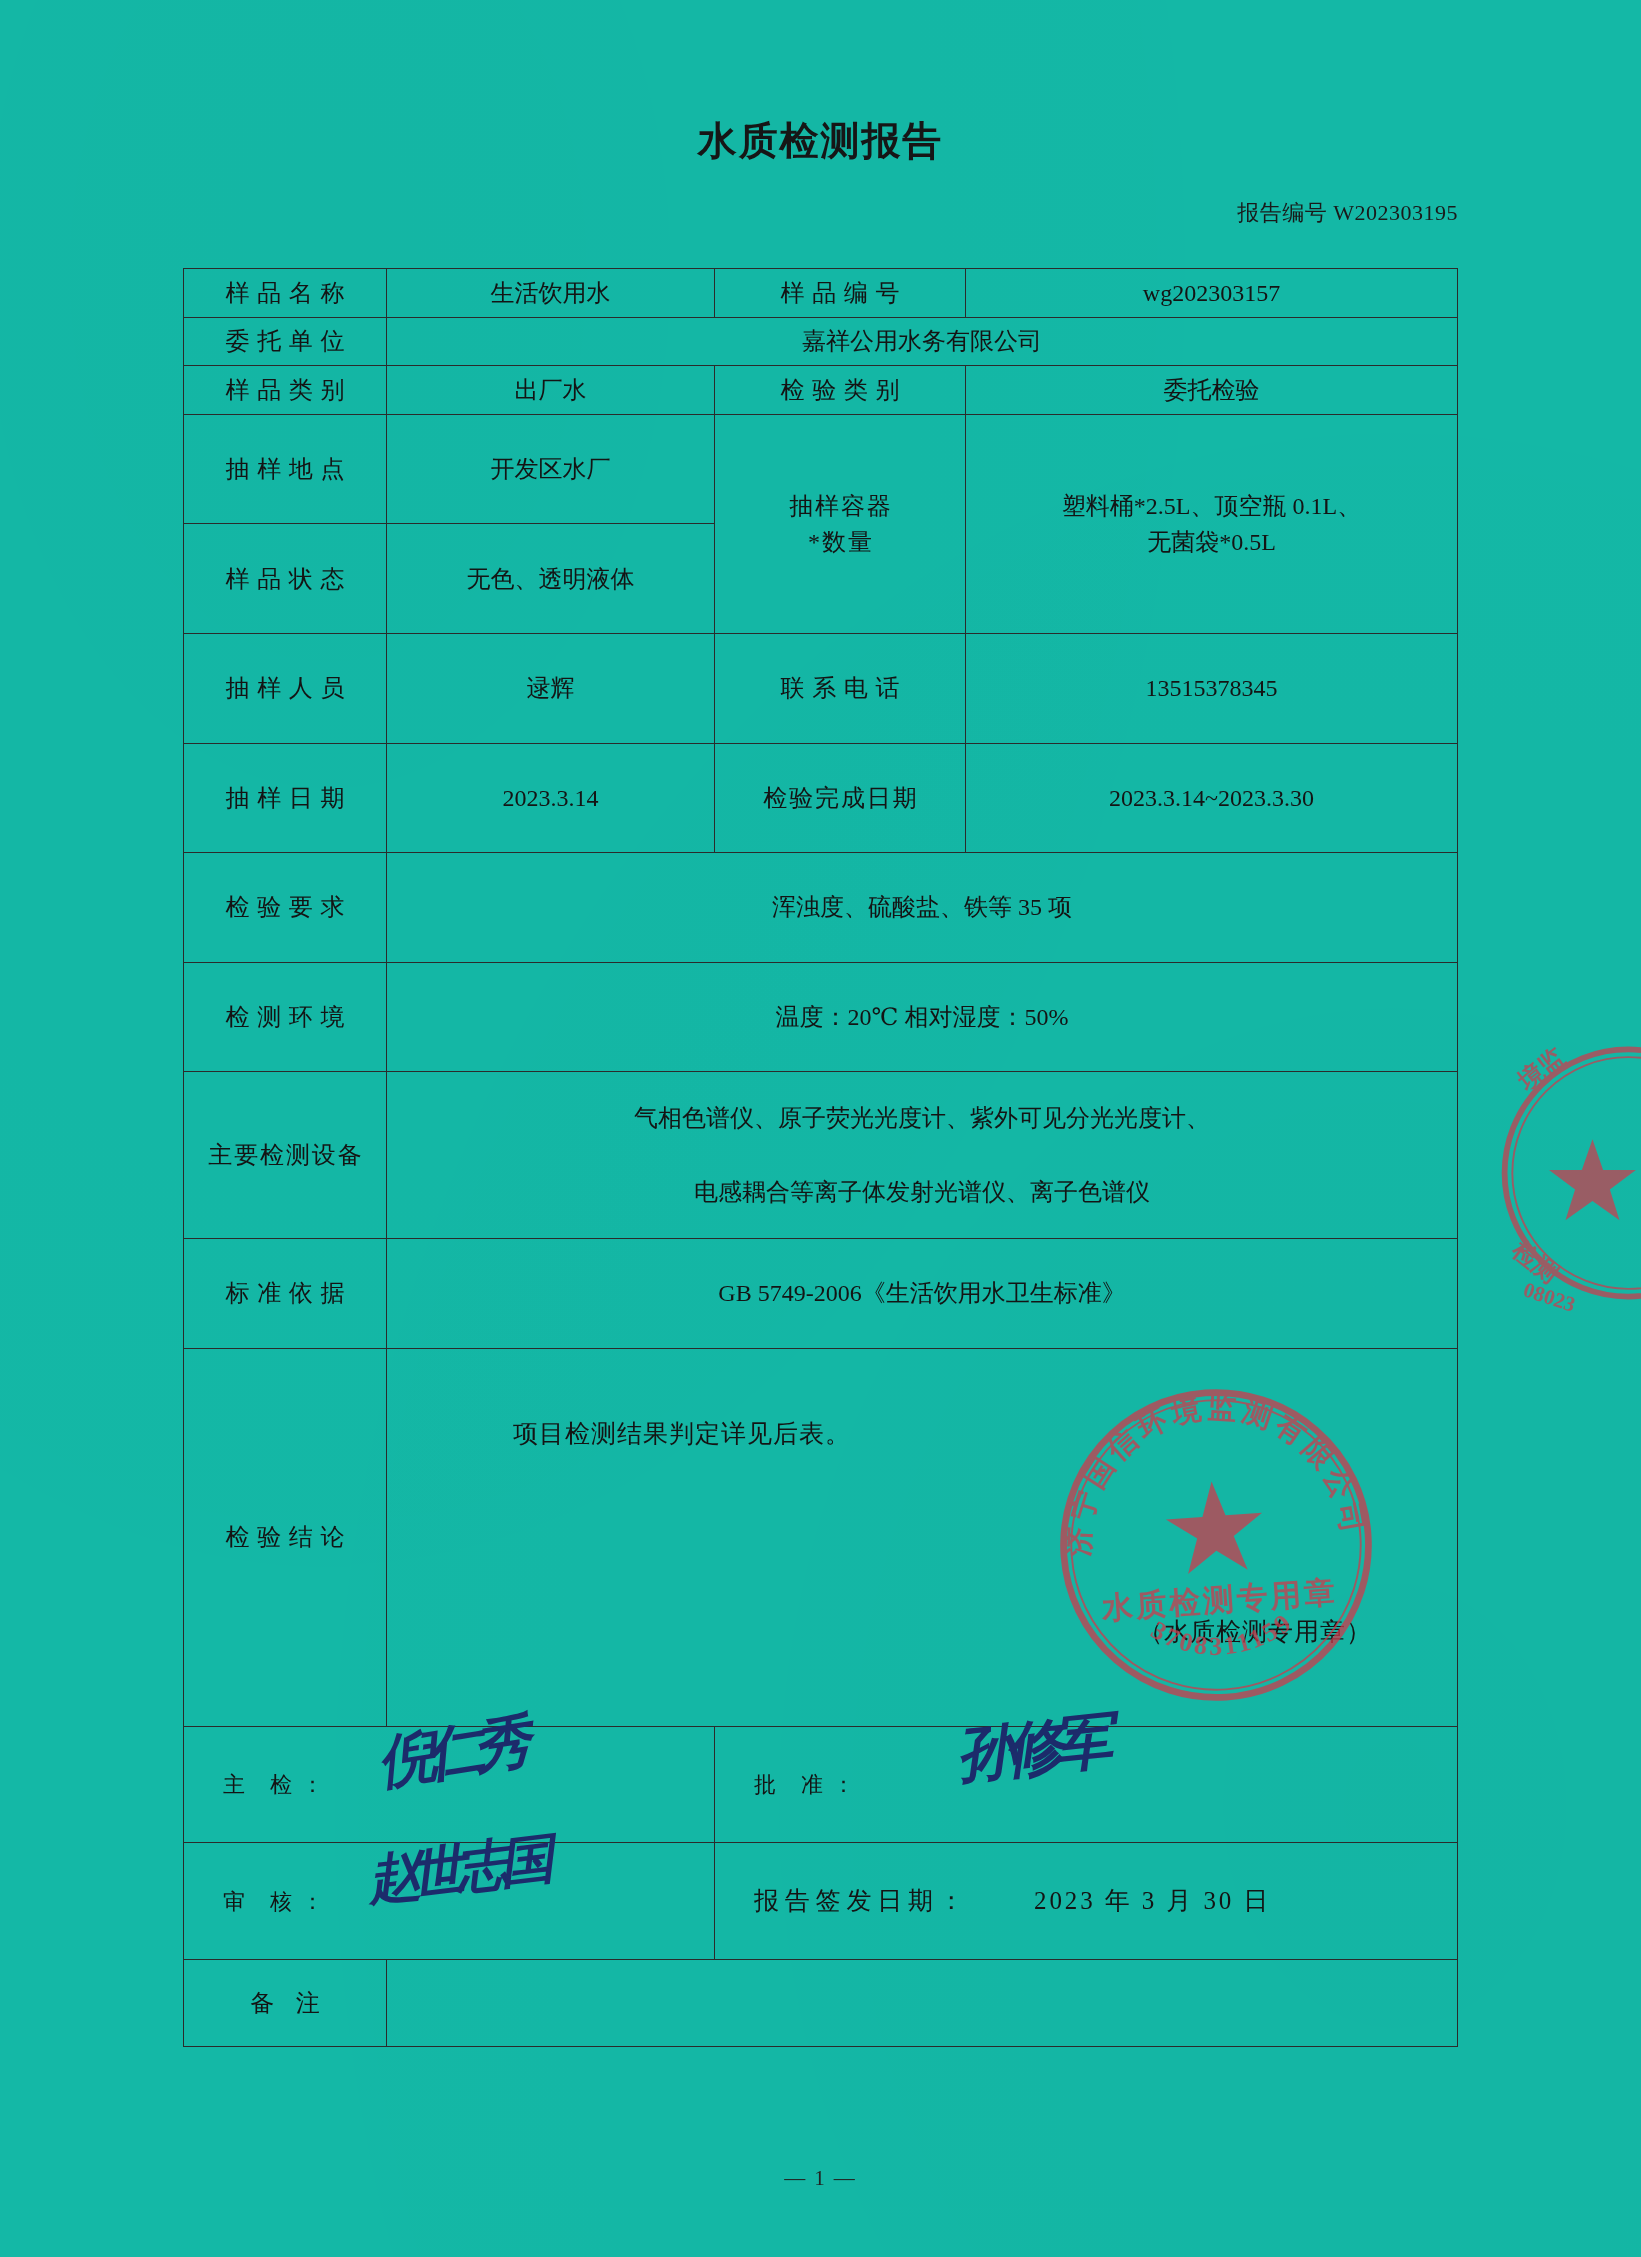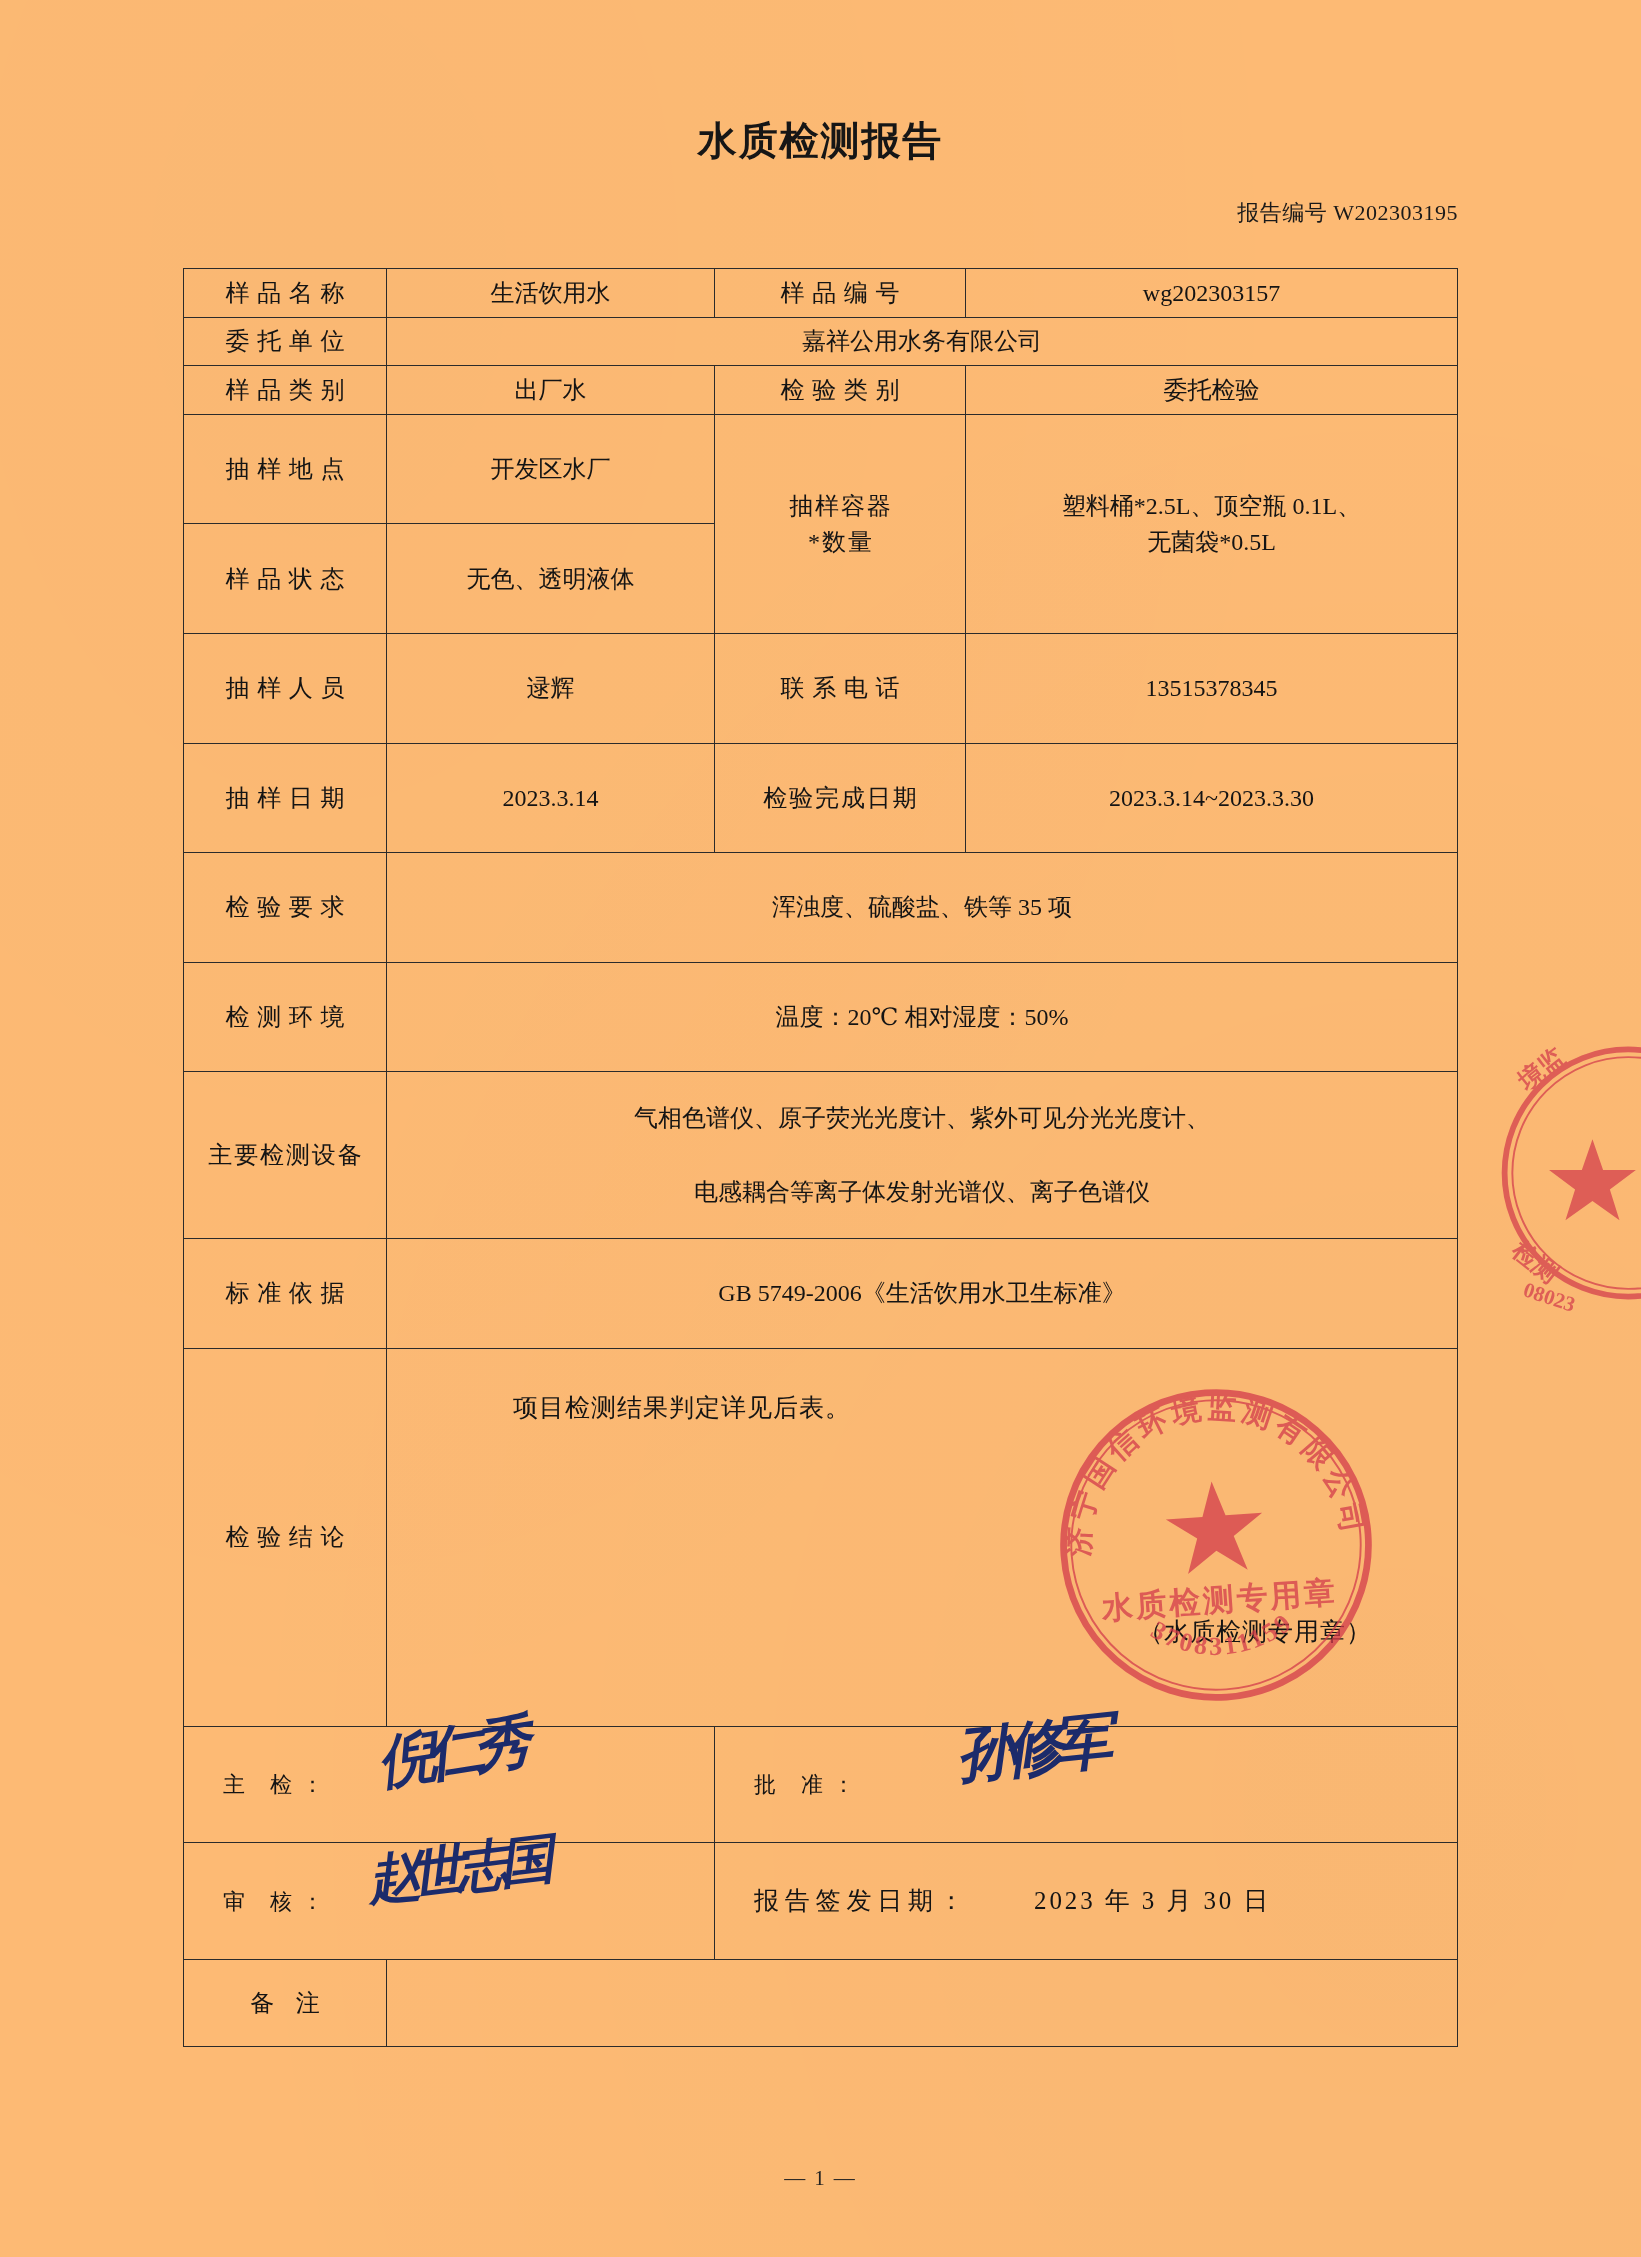--- a/index.html
+++ b/index.html
@@ -8,21 +8,21 @@
     background: #f0efed;
   }
   body {
     font-family: "Liberation Serif", "DejaVu Serif", serif;
   }
   .page {
     position: relative;
     width: 1641px;
     height: 2257px;
     margin: 0 auto;
-    background: #fdba74;
+    background: #14b8a6;
     overflow: hidden;
   }
   
   .page::before {
     content: "";
     position: absolute;
     inset: 0;
     background:
       radial-gradient(ellipse at 20% 12%, rgba(0,0,0,0.012), rgba(0,0,0,0) 60%),
       radial-gradient(ellipse at 85% 80%, rgba(0,0,0,0.015), rgba(0,0,0,0) 65%);
@@ -80,21 +80,21 @@
     height: 97px;
   }
   .concl-cell {
     height: 377px;
     position: relative;
     text-align: left !important;
     padding: 0 !important;
   }
   .concl-text {
     position: absolute;
-    top: 40px;
+    top: 66px;
     left: 126px;
     font-size: 25px;
     letter-spacing: 1px;
   }
   .concl-stamp-label {
     position: absolute;
     bottom: 75px;
     right: 85px;
     font-size: 25px;
     letter-spacing: 1px;

